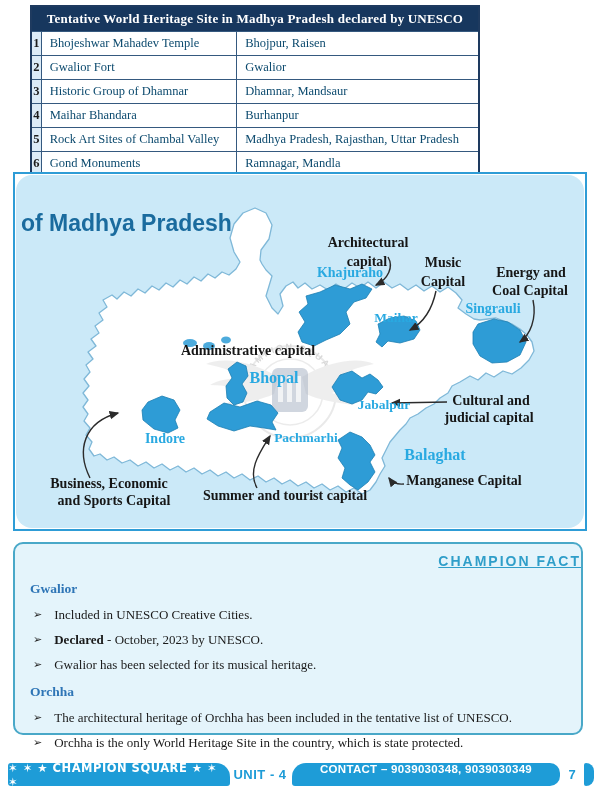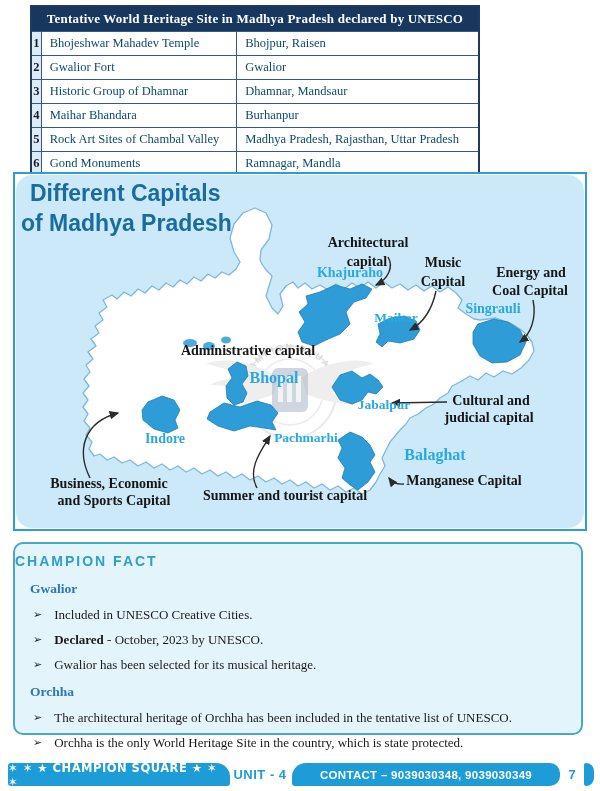--- a/index.html
+++ b/index.html
@@ -34,36 +34,36 @@
   .city    { font:bold 14px "Liberation Serif",serif; fill:#29A9E1; text-anchor:middle; }
   .city-lg { font-size:16px; }
   .city-sm { font-size:13.5px; }
   .arr     { fill:none; stroke:#2b2b2b; stroke-width:1.4; marker-end:url(#ah); }
   .wm      { opacity:.38; }
   .wm-arc  { font:bold 9px "Liberation Sans",sans-serif; fill:#9b9b9b; letter-spacing:2px; }
 
   
   .fact { position:absolute; left:13px; top:542px; width:570px; height:193px;
           border:2px solid #49A8C8; border-radius:10px; background:#E4F4FB; box-sizing:border-box; }
-  .fact-title { text-align:left; font:bold 14px "Liberation Sans",sans-serif; color:#2F9EC9;
-                letter-spacing:2px; margin-top:9px; }
+  .fact-title { text-align:right; font:bold 14px "Liberation Sans",sans-serif; color:#2F9EC9;
+                letter-spacing:2px; margin-top:9px;text-decoration:underline; }
   .fact-heading { color:#2E75B6; font-weight:bold; font-size:13.5px; margin:12px 0 0 15px; }
   .bullet { display:flex; margin:0 18px; padding-top:10px; font-size:13px; color:#1a1a1a; line-height:15px; }
   .b-glyph { font-family:"DejaVu Sans",sans-serif; font-size:11px; margin-right:12px; color:#222; flex:0 0 auto; }
   .b-bold { font-weight:bold; white-space:pre;margin-top:19px; }
   .b-text { white-space:pre-wrap; }
 
   
   .f-left { position:absolute; left:8px; top:763px; width:222px; height:23px; background:#1E9CD7;
             border-radius:3px 14px 3px 3px; color:#fff; display:flex; align-items:center; justify-content:center;
             font:bold 11.5px "DejaVu Sans",sans-serif; letter-spacing:.5px; }
   .f-unit { position:absolute; left:230px; top:763px; width:60px; height:23px; display:flex; align-items:center;
             justify-content:center; color:#1E9CD7; font:bold 13px "Liberation Sans",sans-serif; letter-spacing:.5px; }
   .f-right{ position:absolute; left:292px; top:763px; width:268px; height:23px; background:#1E9CD7;
-            border-radius:14px 10px 10px 3px; color:#fff; display:flex; align-items:center; justify-content:center;
+            border-radius:14px 10px 10px 3px; color:#fff; display:flex; justify-content:center;
             font:bold 11.5px "Liberation Sans",sans-serif; letter-spacing:.3px; }
   .f-page { position:absolute; left:560px; top:763px; width:24px; height:23px; display:flex; align-items:center;
             justify-content:center; color:#1E9CD7; font:bold 13px "Liberation Sans",sans-serif; }
   .f-cap  { position:absolute; left:584px; top:763px; width:10px; height:23px; background:#1E9CD7;
             border-radius:2px 8px 8px 2px; }
 </style>
 </head>
 <body>
 
 <div class="page">
@@ -192,21 +192,20 @@
     <text class="city" x="340" y="105">Khajuraho</text>
     <text class="city city-sm" x="386" y="150">Maihar</text>
     <text class="city" x="483" y="141">Singrauli</text>
     <text class="city city-lg" x="264" y="211">Bhopal</text>
     <text class="city city-sm" x="374" y="237">Jabalpur</text>
     <text class="city" x="155" y="271">Indore</text>
     <text class="city city-sm" x="296" y="270">Pachmarhi</text>
     <text class="city city-lg" x="425" y="288">Balaghat</text>
   </svg>
 
-  <div class="map-title-1">Different Capitals</div>
   <div class="map-title-2">of Madhya Pradesh</div>
 
   <div class="fact">
     <div class="fact-title">CHAMPION FACT</div>
 
     <div class="fact-heading">Gwalior</div>
     <div class="bullet">
       <span class="b-glyph">➢</span>
       <span><span class="b-bold"></span><span class="b-text">Included in UNESCO Creative Cities.</span></span>
     </div>

